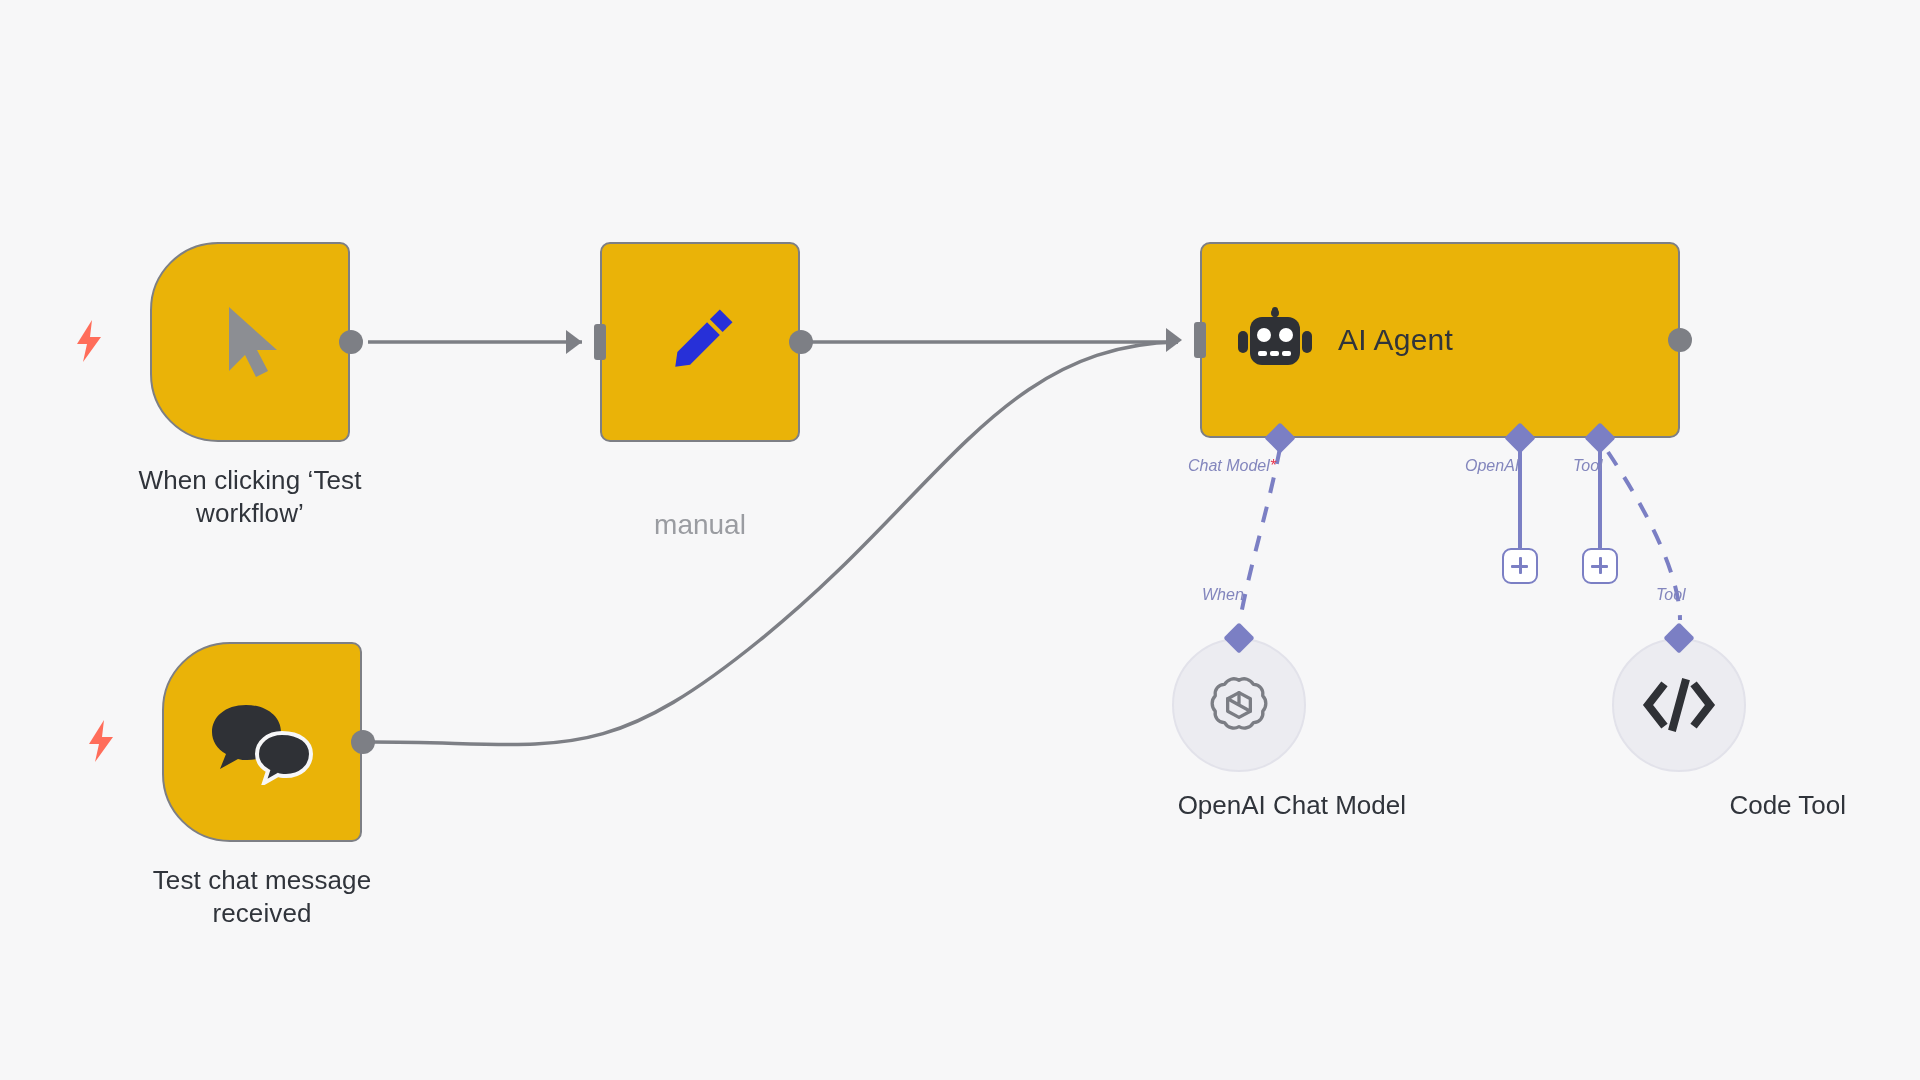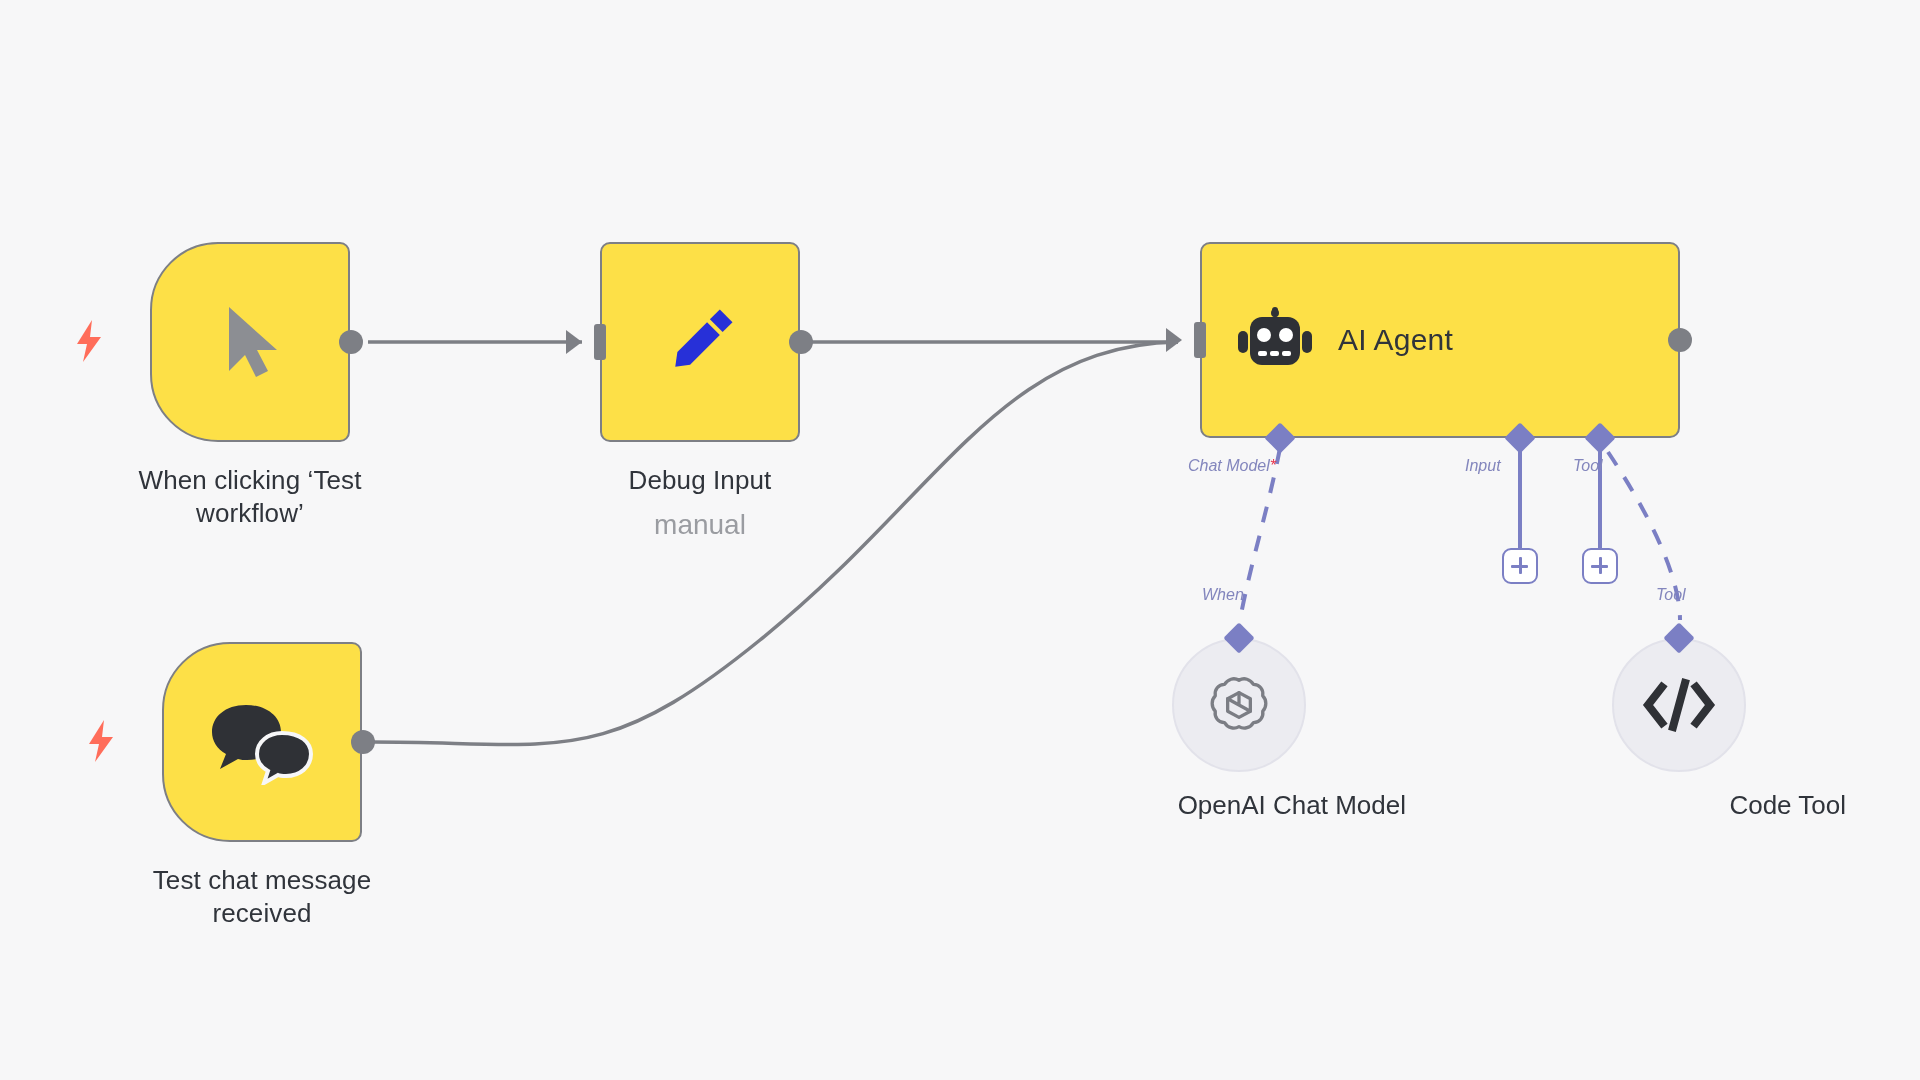--- a/index.html
+++ b/index.html
@@ -32,21 +32,21 @@
   }
 
   
   .node {
     position: absolute;
   }
 
   
   .node-box {
     position: relative;
-    background: #fde047;
+    background: #eab308;
     border: 2px solid #7d7f85;
     box-sizing: border-box;
     display: flex;
     align-items: center;
   }
   .node-box.trigger {
     border-radius: 68px 10px 10px 68px;
   }
   .node-box.square {
     border-radius: 10px;
@@ -224,21 +224,20 @@
       <svg width="94" height="94" viewBox="0 0 94 94">
         <g transform="rotate(45 47 47)">
           <path d="M 38 10 L 56 10 L 56 24 L 38 24 Z" fill="#2730d8"></path>
           <path d="M 38 28 L 56 28 L 56 70 L 47 82 L 38 70 Z" fill="#2730d8"></path>
         </g>
       </svg>
     </div>
     <div class="port-in" style="left:-6px; top:82px;"></div>
     <div class="port-arrow" style="left:-34px; top:88px;"></div>
     <div class="port-out" style="left:189px; top:88px;"></div>
-    <div class="node-title" style="left:-82px; top:222px; width:364px;">Debug Input</div>
     <div class="node-subtitle" style="left:-82px; top:266px; width:364px;">manual</div>
   </div>
 
   <div class="node" style="left:162px; top:642px;">
     <div class="node-box trigger" style="width:200px; height:200px; justify-content:center;">
       <svg width="104" height="86" viewBox="0 0 104 86">
         <path d="M 36 6 C 15 6, 2 18, 2 33 C 2 42, 7 50, 16 55
                  L 10 70 L 28 60 C 31 61, 34 61, 37 61
                  C 58 61, 71 49, 71 33 C 71 18, 57 6, 36 6 Z" fill="#2f3136"></path>
         <path d="M 72 34 C 58 34, 47 43, 47 55 C 47 62, 51 68, 58 72
@@ -275,21 +274,21 @@
 
     <div class="port-in" style="left:-6px; top:80px;"></div>
     <div class="port-arrow" style="left:-34px; top:86px;"></div>
 
     <div class="port-out" style="left:468px; top:86px;"></div>
 
     <div class="diamond" style="left:69px; top:185px;"></div>
     <div class="sub-label" style="left:-12px; top:215px;"><span>Chat Model</span><span class="req">*</span></div>
 
     <div class="diamond" style="left:309px; top:185px;"></div>
-    <div class="sub-label" style="left:265px; top:215px;">Input</div>
+    <div class="sub-label" style="left:265px; top:215px;">OpenAI</div>
 
     <div class="diamond" style="left:389px; top:185px;"></div>
     <div class="sub-label" style="left:373px; top:215px;">Tool</div>
   </div>
 
   <div class="plus-btn" style="left:1502px; top:548px;"></div>
   <div class="plus-btn" style="left:1582px; top:548px;"></div>
 
   <div class="node" style="left:1172px; top:638px;">
     <div class="sub-label" style="left:30px; top:-52px;">When</div>

